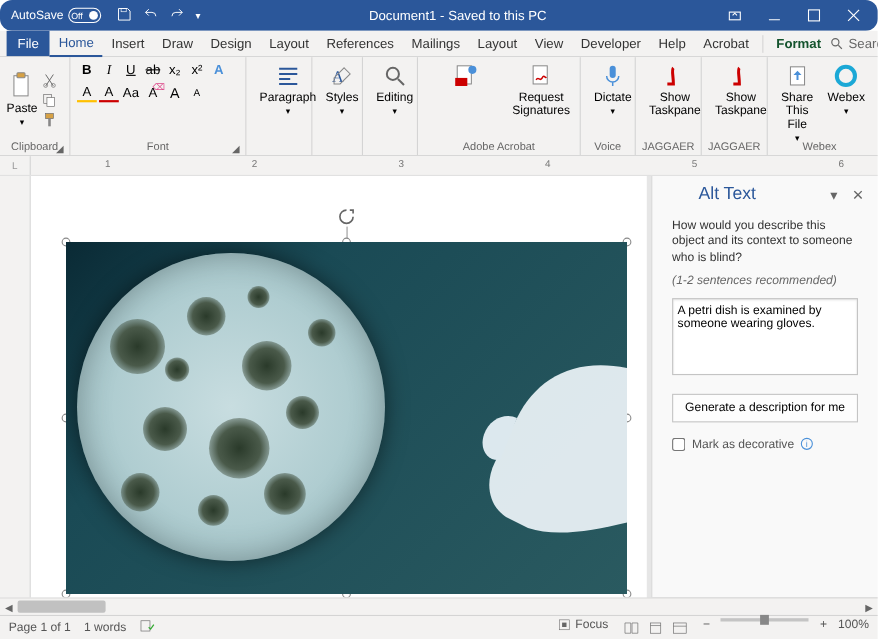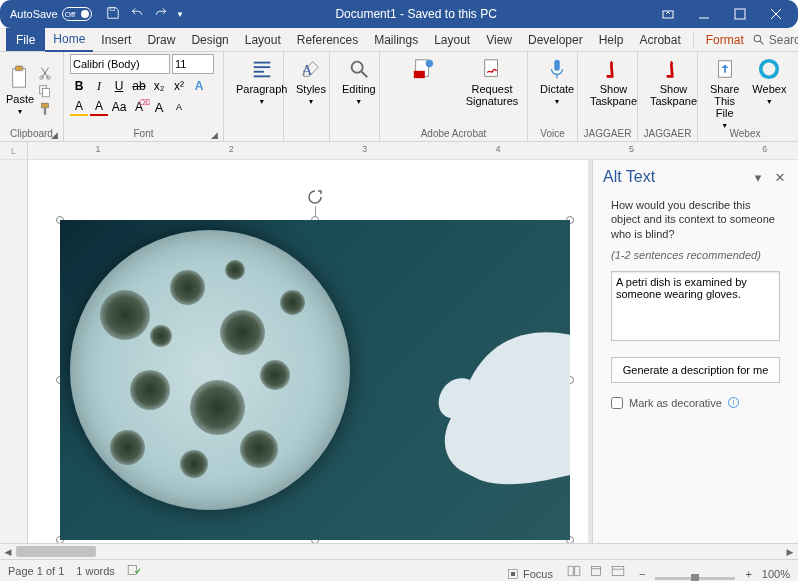--- a/index.html
+++ b/index.html
@@ -15,21 +15,21 @@
 .title-center { flex: 1; text-align: center; }
 .wincontrols { display: flex; gap: 0; }
 .wincontrols div { width: 36px; height: 28px; display: flex; align-items: center; justify-content: center; }
 .wincontrols svg { width: 12px; height: 12px; stroke: #fff; fill: none; stroke-width: 1; }
 
 
 .menubar { background: #f3f2f1; height: 24px; display: flex; align-items: center; border-bottom: 1px solid #d4d4d4; padding: 0 6px; font-size: 12px; }
 .file-tab { background: #2b579a; color: #fff; padding: 4px 10px; height: 100%; display: flex; align-items: center; }
 .tab { padding: 4px 8px; color: #333; cursor: pointer; }
 .tab.active { color: #2b579a; border-bottom: 2px solid #2b579a; font-weight: 400; }
-.tab.format { color: #c2410c; }
+.tab.format { color: #14532d; font-weight: bold; }
 .menubar-right { margin-left: auto; display: flex; align-items: center; gap: 6px; }
 .search { display: flex; align-items: center; gap: 4px; color: #666; }
 
 
 .ribbon { background: #f3f2f1; height: 90px; display: flex; border-bottom: 1px solid #d4d4d4; font-size: 11px; }
 .group { border-right: 1px solid #d4d4d4; display: flex; flex-direction: column; padding: 2px 6px 0; position: relative; }
 .group-label { text-align: center; font-size: 10px; color: #666; padding: 2px 0; position: absolute; bottom: 0; left: 0; right: 0; }
 .group-body { flex: 1; display: flex; gap: 4px; padding-bottom: 14px; }
 
 .clip-big { display: flex; flex-direction: column; align-items: center; justify-content: center; gap: 2px; cursor: pointer; }
@@ -71,40 +71,40 @@
 .rothandle { position: absolute; left: 50%; top: -32px; transform: translateX(-50%); width: 18px; height: 18px; color:#666;}
 .rotline { position:absolute; left:50%; top:-14px; width:1px; height:14px; background:#999;}
 
 .petri-img { width: 100%; height: 100%; background: linear-gradient(135deg, #0a2a35 0%, #1a4a55 30%, #2a5a60 100%); position: relative; overflow: hidden; display:flex; align-items:center;}
 .dish { position: absolute; left: 10px; top: 10px; width: 280px; height: 280px; border-radius: 50%; background: radial-gradient(circle, #c8dde0 0%, #a8c8cc 70%, #7aa5aa 100%); box-shadow: inset 0 0 30px rgba(0,0,0,.3), 0 0 20px rgba(0,0,0,.5); }
 .spot { position: absolute; border-radius: 50%; background: radial-gradient(circle, #2a3a2a 0%, #4a5a4a 50%, rgba(200,220,210,0) 90%); }
 .glove { position: absolute; right: -20px; top: 60px; width: 260px; height: 260px; }
 
 
 .alt-pane { width: 206px; background: #f9f9f9; border-left: 1px solid #d4d4d4; display: flex; flex-direction: column; padding: 0; }
-.alt-head { display: flex; align-items: center; padding: 8px 10px; }
+.alt-head { display: flex; align-items: center; padding: 8px 10px; margin-left: 32px; }
 .alt-title { color: #2b579a; font-size: 16px; flex: 1; }
 .alt-ctrl { width: 16px; height: 16px; display:flex; align-items:center; justify-content:center; color:#666; cursor:pointer; margin-left: 6px; font-size: 13px;}
 .alt-body { padding: 4px 18px; font-size: 11px; color: #333; flex:1;}
 .alt-q { line-height: 1.3; }
 .alt-hint { font-style: italic; color: #666; margin-top: 8px; }
 .alt-textarea { width: 100%; height: 70px; margin-top: 10px; border: 1px solid #c4c4c4; padding: 4px; font-size: 11px; font-family: inherit; resize: none; background:#fff; box-shadow: inset 0 1px 2px rgba(0,0,0,.1);}
 .alt-gen { width: 100%; margin-top: 14px; padding: 6px; border: 1px solid #c4c4c4; background: #fdfdfd; font-size: 11px; cursor: pointer; }
 .alt-deco { margin-top: 14px; display: flex; align-items: center; gap: 6px; font-size: 11px; color:#555;}
 .alt-deco input { width: 12px; height: 12px; }
 .alt-foot { padding: 8px 10px; font-size: 11px; color: #666; border-top: 0; }
 
 .hscroll { height: 16px; background: #f3f2f1; border-top: 1px solid #d4d4d4; display:flex;}
 .hscroll-track { flex:1; position:relative; }
 .hscroll-thumb { position:absolute; left:0; width:80px; top:2px; bottom:2px; background:#c1c1c1; border-radius:2px;}
 .hscroll-arrow { width:16px; display:flex; align-items:center; justify-content:center; color:#666; font-size:9px;}
 
 
 .status { height: 22px; background: #f3f2f1; border-top: 1px solid #d4d4d4; display: flex; align-items: center; padding: 0 8px; font-size: 11px; color: #555; gap: 12px; }
-.status-right { margin-left: auto; display: flex; align-items: flex-end; gap: 10px; }
+.status-right { margin-left: auto; display: flex; align-items: flex-start; gap: 10px; }
 .viewbtns { display: flex; gap: 0; }
 .viewbtn { width: 22px; height: 18px; border: 0; display:flex; align-items:center; justify-content:center; color:#666;}
 .zoomslider { width: 80px; height: 3px; background: #c4c4c4; position: relative; }
 .zoomslider::after { content:""; position:absolute; left:50%; top:-3px; width:8px; height:9px; background:#888; transform:translateX(-50%);}
 .info-i { display:inline-block; width:11px; height:11px; border:1px solid #4a90d9; color:#4a90d9; border-radius:50%; font-size:8px; text-align:center; line-height:10px;}
 </style>
 </head>
 <body>
 
 <div class="titlebar">
@@ -209,24 +209,20 @@
           </svg>
       </div>
     </div>
     <div class="group-label">Clipboard</div>
     <div class="launcher">◢</div>
   </div>
 
   <div class="group" style="width:160px;">
     <div class="group-body">
       <div class="font-controls">
-        <div class="font-row">
-          <input class="font-select" value="Calibri (Body)" style="">
-          <input class="size-select" value="11" style="">
-        </div>
         <div class="font-row">
           <div class="fbtn bold">B</div>
           <div class="fbtn ital">I</div>
           <div class="fbtn under">U</div>
           <div class="fbtn strike">ab</div>
           <div class="fbtn">x₂</div>
           <div class="fbtn">x²</div>
           <div class="fbtn" style="color:#4a90d9;font-weight:bold;">A</div>
         </div>
         <div class="font-row">

